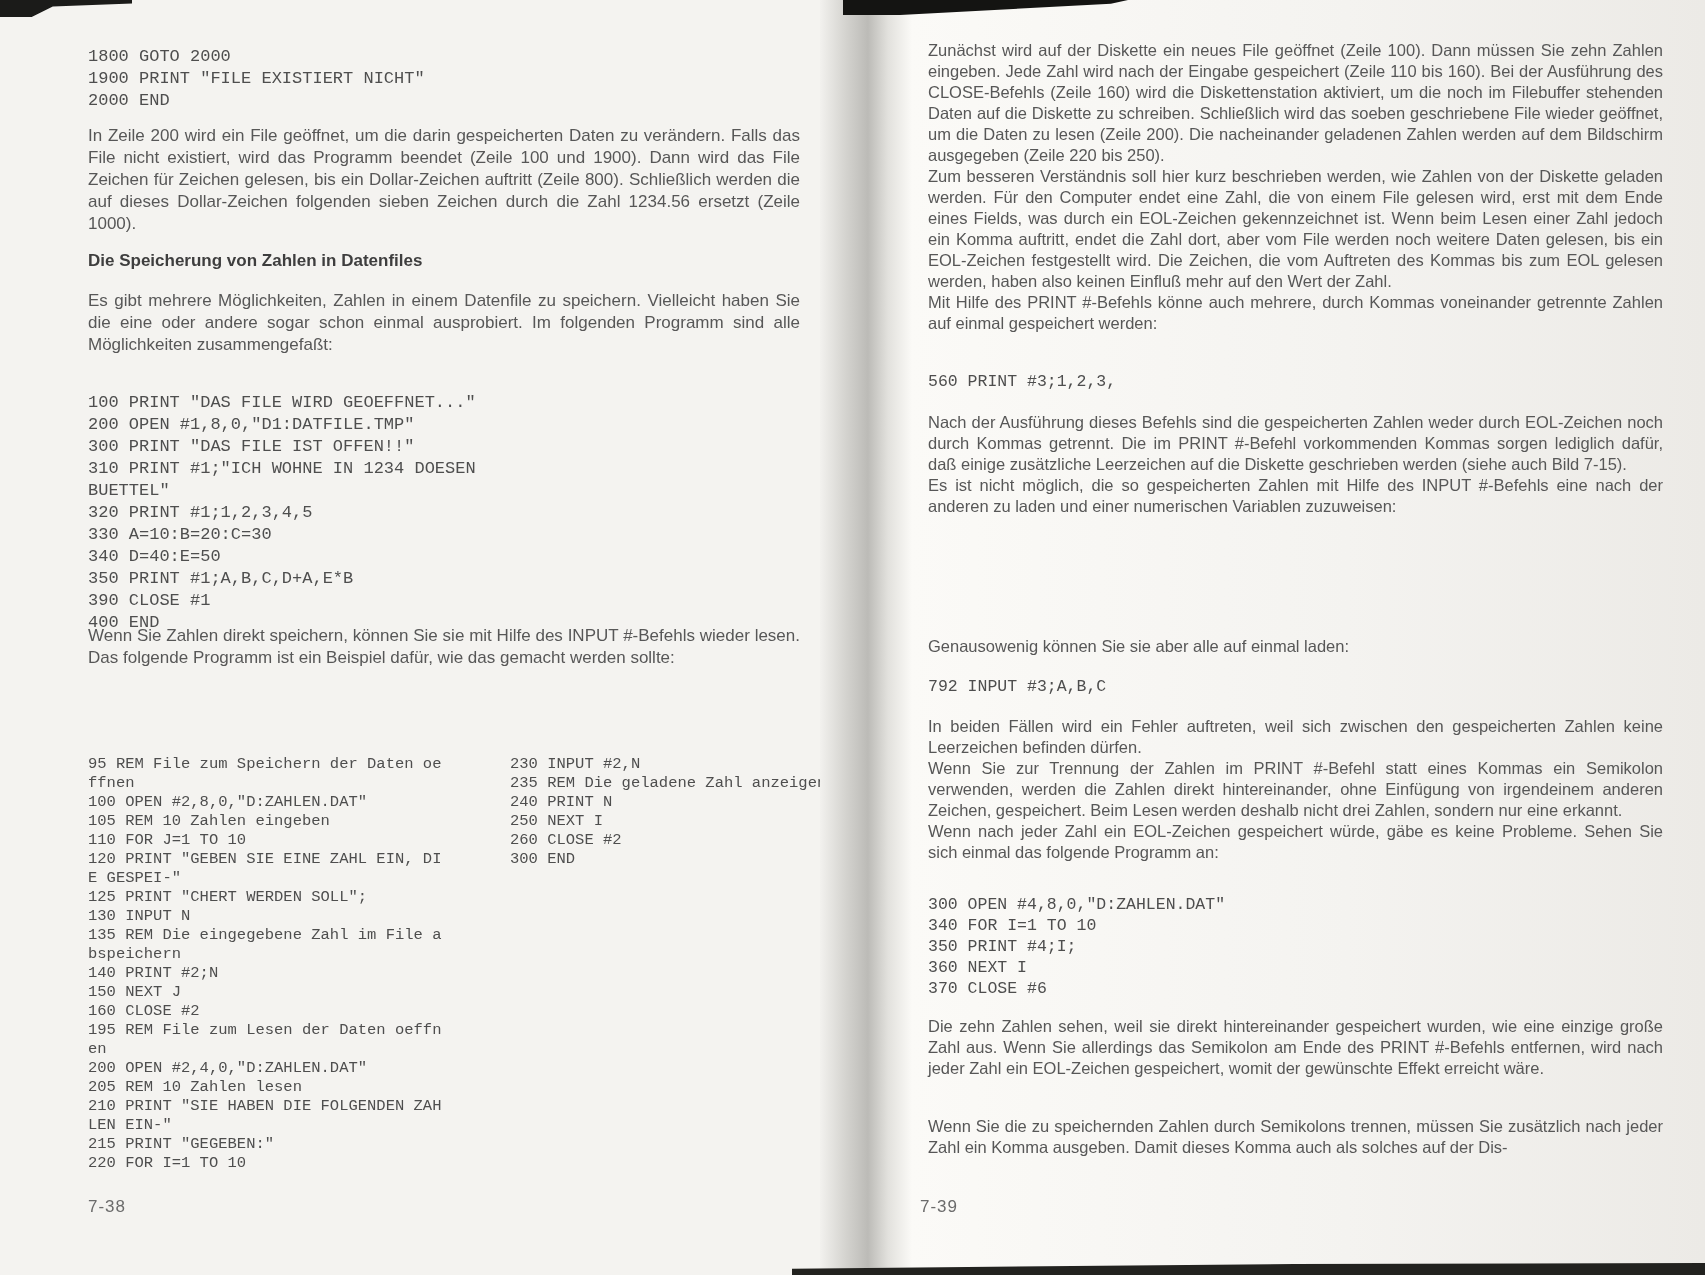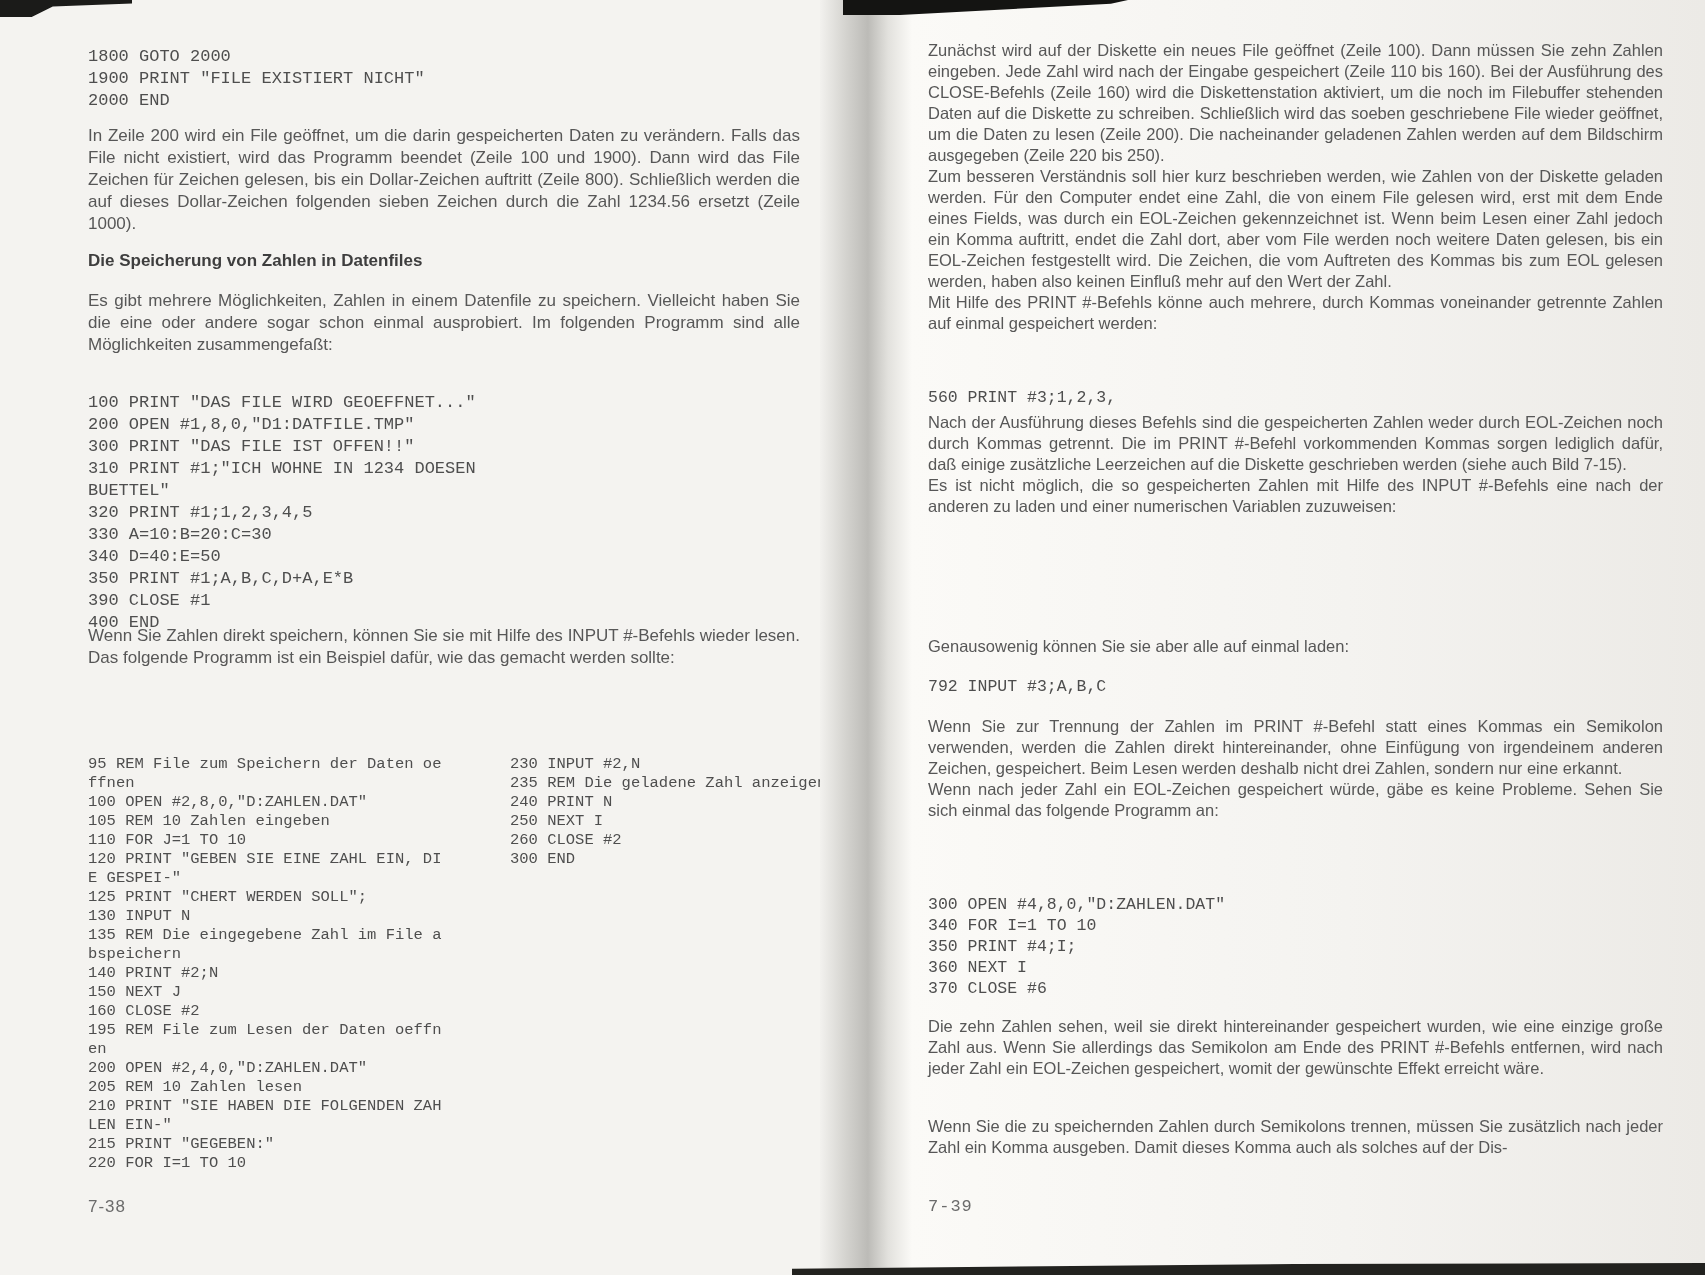--- a/index.html
+++ b/index.html
@@ -23,21 +23,21 @@
   .rp .blk{left:16px;width:735px;font-size:16.5px;line-height:21px;}
 
   .code{font-family:"Liberation Mono","DejaVu Sans Mono",monospace;color:#4e4e4e;
         white-space:pre;text-align:left;}
   .code-lg{font-size:16.5px;line-height:21px;}
   .code-sm{font-size:15.5px;line-height:19px;margin-top:7px;}
 
   .heading{font-size:20.5px;font-weight:bold;color:#3e3e3e;margin:0;}
   .page-num{position:absolute;top:1197px;text-align:left;color:#6b6b6b;font-size:17px;letter-spacing:1px;}
   .lp .page-num{left:88px;width:712px;}
-  .rp .page-num{left:16px;width:735px;font-family:Liberation Mono, monospace;}
+  .rp .page-num{left:8px;width:735px;}
   .col-right{position:absolute;left:422px;top:0;}
 </style>
 </head>
 <body>
 
 <div class="scene">
 
   <div class="page page-left lp">
 
     <div class="blk code code-lg" style="top:46px;"><div class="code-line">1800 GOTO 2000</div><div class="code-line">1900 PRINT "FILE EXISTIERT NICHT"</div><div class="code-line">2000 END</div></div>
@@ -65,33 +65,34 @@
   <div class="spine"></div>
 
   <div class="page page-right rp">
 
     <div class="blk" style="top:40px;">
       <p class="para">Zunächst wird auf der Diskette ein neues File geöffnet (Zeile 100). Dann müssen Sie zehn Zahlen eingeben. Jede Zahl wird nach der Eingabe gespeichert (Zeile 110 bis 160). Bei der Ausführung des CLOSE-Befehls (Zeile 160) wird die Diskettenstation aktiviert, um die noch im Filebuffer stehenden Daten auf die Diskette zu schreiben. Schließlich wird das soeben geschriebene File wieder geöffnet, um die Daten zu lesen (Zeile 200). Die nacheinander geladenen Zahlen werden auf dem Bildschirm ausgegeben (Zeile 220 bis 250).</p>
       <p class="para">Zum besseren Verständnis soll hier kurz beschrieben werden, wie Zahlen von der Diskette geladen werden. Für den Computer endet eine Zahl, die von einem File gelesen wird, erst mit dem Ende eines Fields, was durch ein EOL-Zeichen gekennzeichnet ist. Wenn beim Lesen einer Zahl jedoch ein Komma auftritt, endet die Zahl dort, aber vom File werden noch weitere Daten gelesen, bis ein EOL-Zeichen festgestellt wird. Die Zeichen, die vom Auftreten des Kommas bis zum EOL gelesen werden, haben also keinen Einfluß mehr auf den Wert der Zahl.</p>
       <p class="para">Mit Hilfe des PRINT #-Befehls könne auch mehrere, durch Kommas voneinander getrennte Zahlen auf einmal gespeichert werden:</p>
     </div>
 
-    <div class="blk code code-lg" style="top:387px;">560 PRINT #3;1,2,3,</div>
+    <div class="blk code code-lg" style="top:371px;">560 PRINT #3;1,2,3,</div>
 
     <div class="blk" style="top:412px;">
       <p class="para">Nach der Ausführung dieses Befehls sind die gespeicherten Zahlen weder durch EOL-Zeichen noch durch Kommas getrennt. Die im PRINT #-Befehl vorkommenden Kommas sorgen lediglich dafür, daß einige zusätzliche Leerzeichen auf die Diskette geschrieben werden (siehe auch Bild 7-15).</p>
       <p class="para">Es ist nicht möglich, die so gespeicherten Zahlen mit Hilfe des INPUT #-Befehls eine nach der anderen zu laden und einer numerischen Variablen zuzuweisen:</p>
     </div>
 
 
     <p class="blk para" style="top:636px;">Genausowenig können Sie sie aber alle auf einmal laden:</p>
 
     <div class="blk code code-lg" style="top:676px;">792 INPUT #3;A,B,C</div>
 
     <div class="blk" style="top:716px;">
+      <p class="para">In beiden Fällen wird ein Fehler auftreten, weil sich zwischen den gespeicherten Zahlen keine Leerzeichen befinden dürfen.</p>
       <p class="para">Wenn Sie zur Trennung der Zahlen im PRINT #-Befehl statt eines Kommas ein Semikolon verwenden, werden die Zahlen direkt hintereinander, ohne Einfügung von irgendeinem anderen Zeichen, gespeichert. Beim Lesen werden deshalb nicht drei Zahlen, sondern nur eine erkannt.</p>
       <p class="para">Wenn nach jeder Zahl ein EOL-Zeichen gespeichert würde, gäbe es keine Probleme. Sehen Sie sich einmal das folgende Programm an:</p>
     </div>
 
     <div class="blk code code-lg" style="top:894px;"><div class="code-line">300 OPEN #4,8,0,"D:ZAHLEN.DAT"</div><div class="code-line">340 FOR I=1 TO 10</div><div class="code-line">350 PRINT #4;I;</div><div class="code-line">360 NEXT I</div><div class="code-line">370 CLOSE #6</div></div>
 
     <p class="blk para" style="top:1016px;">Die zehn Zahlen sehen, weil sie direkt hintereinander gespeichert wurden, wie eine einzige große Zahl aus. Wenn Sie allerdings das Semikolon am Ende des PRINT #-Befehls entfernen, wird nach jeder Zahl ein EOL-Zeichen gespeichert, womit der gewünschte Effekt erreicht wäre.</p>
 
     <p class="blk para" style="top:1116px;">Wenn Sie die zu speichernden Zahlen durch Semikolons trennen, müssen Sie zusätzlich nach jeder Zahl ein Komma ausgeben. Damit dieses Komma auch als solches auf der Dis-</p>
 

